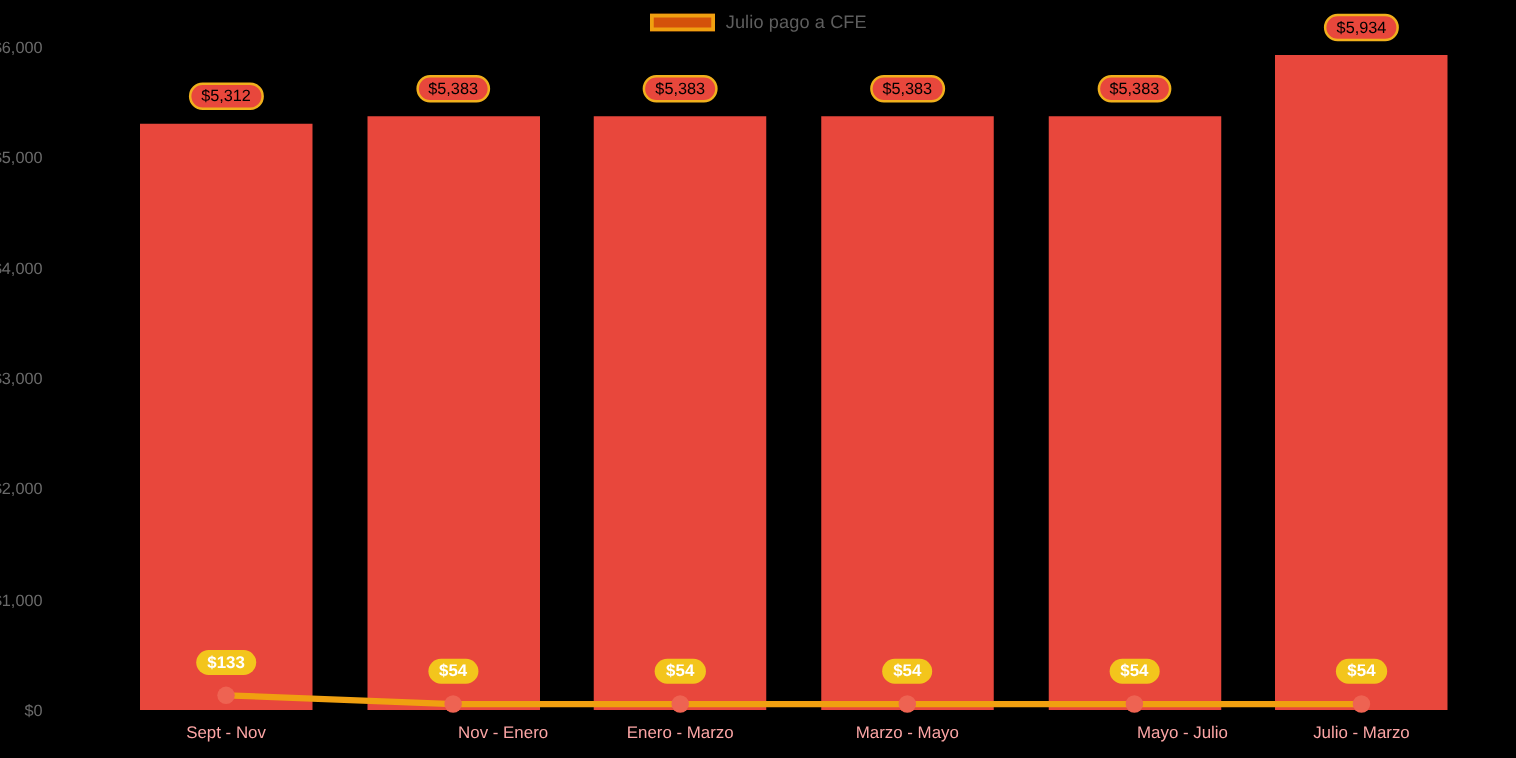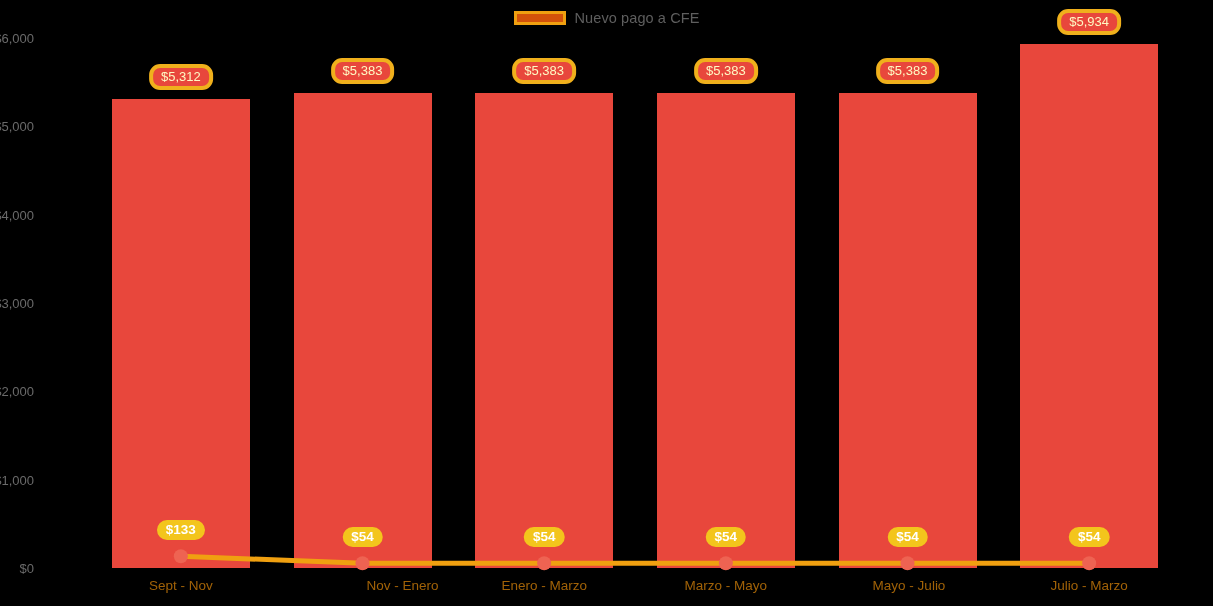--- a/index.html
+++ b/index.html
@@ -97,40 +97,40 @@
     left: 90px;
     top: 578px;
     width: 1090px;
     height: 28px;
   }
   .x-tick-label {
     position: absolute;
     top: 0;
     transform: translateX(-50%);
     font-size: 13.5px;
-    color: #a16207;
+    color: #fca5a5;
     white-space: nowrap;
   }
 
   
   .bar {
     position: absolute;
     background: #E8473C;
   }
 
   
   .bar-value-pill {
     position: absolute;
     transform: translate(-50%, -50%);
     background: #E8473C;
-    border: 4px solid #5eead4;
+    border: 2px solid #5eead4;
     border-radius: 11px;
     padding: 1px 8px 2px 8px;
     font-size: 13px;
-    color: #fef9c3;
+    color: #000000;
     white-space: nowrap;
     line-height: 15px;
   }
 
   
   .line-value-pill {
     position: absolute;
     transform: translate(-50%, -50%);
     background: #F3C51C;
     border-radius: 11px;
@@ -153,21 +153,21 @@
   }
 </style>
 </head>
 <body>
 
 <div id="chart-root">
 
   <div id="legend">
     <div class="legend-item">
       <span class="legend-swatch line-swatch"></span>
-      <span class="legend-label">Nuevo pago a CFE</span>
+      <span class="legend-label">Julio pago a CFE</span>
     </div>
   </div>
 
   <div id="y-axis">
       <div class="y-tick-label" style="top: 568px;">$0</div>
       <div class="y-tick-label" style="top: 479.667px;">$1,000</div>
       <div class="y-tick-label" style="top: 391.333px;">$2,000</div>
       <div class="y-tick-label" style="top: 303px;">$3,000</div>
       <div class="y-tick-label" style="top: 214.667px;">$4,000</div>
       <div class="y-tick-label" style="top: 126.333px;">$5,000</div>
@@ -206,17 +206,17 @@
       <div class="line-value-pill" style="left: 725.833px; top: 537.23px; background: rgb(243, 197, 28);">$54</div>
       <div class="line-value-pill" style="left: 907.5px; top: 537.23px; background: rgb(243, 197, 28);">$54</div>
       <div class="line-value-pill" style="left: 1089.17px; top: 537.23px; background: rgb(243, 197, 28);">$54</div>
     </div>
 
   <div id="x-axis">
       <div class="x-tick-label" style="left: 90.8333px;">Sept - Nov</div>
       <div class="x-tick-label" style="left: 272.5px; margin-left: 40px;">Nov - Enero</div>
       <div class="x-tick-label" style="left: 454.167px;">Enero - Marzo</div>
       <div class="x-tick-label" style="left: 635.833px;">Marzo - Mayo</div>
-      <div class="x-tick-label" style="left: 819px;">Mayo - Julio</div>
+      <div class="x-tick-label" style="left: 856px;">Mayo - Julio</div>
       <div class="x-tick-label" style="left: 999.167px;">Julio - Marzo</div>
     </div>
 
 </div>
 
 </body></html>

